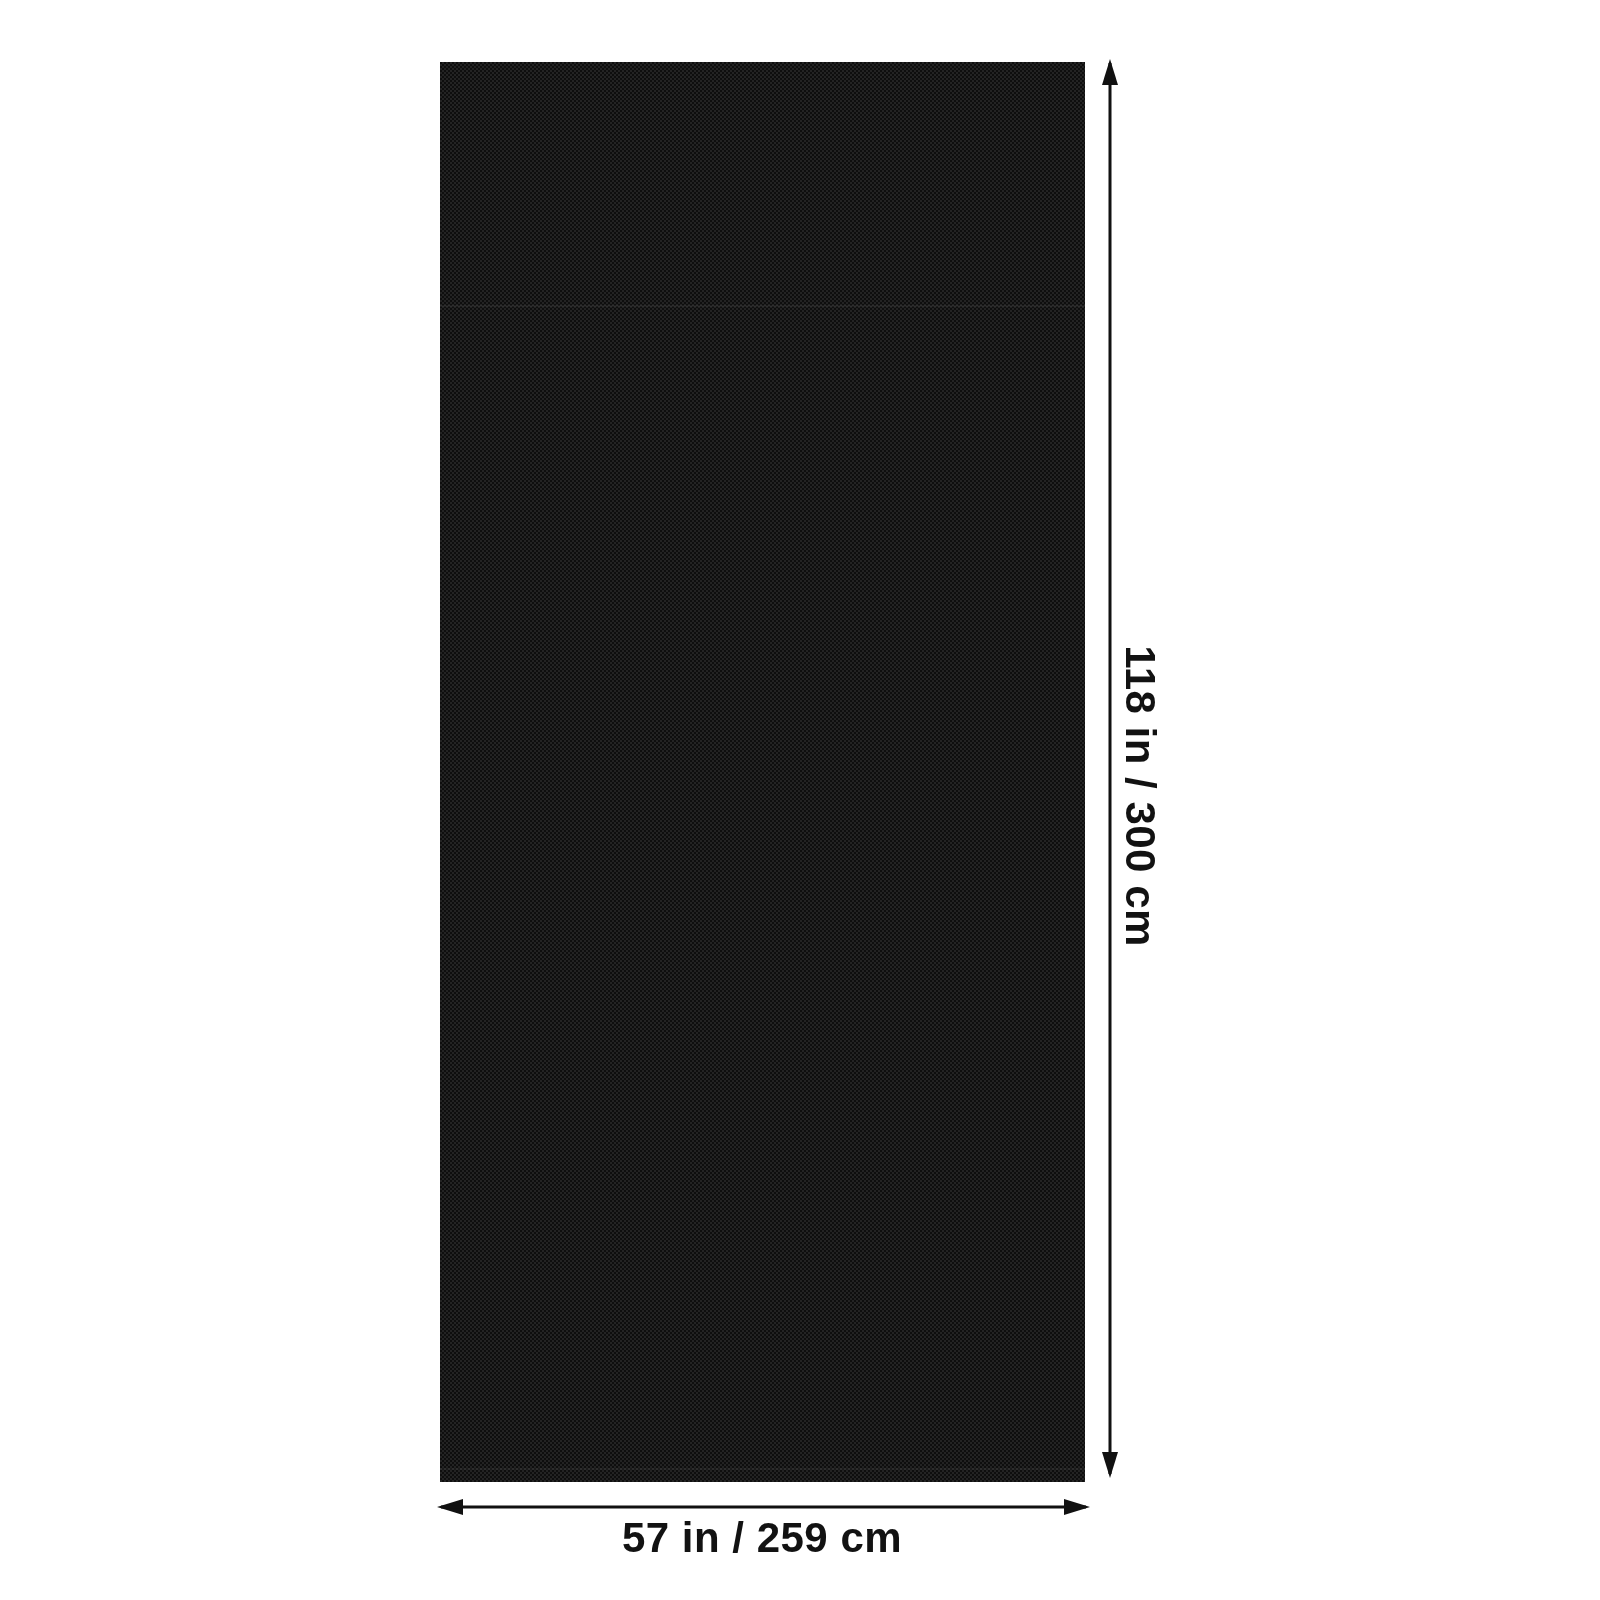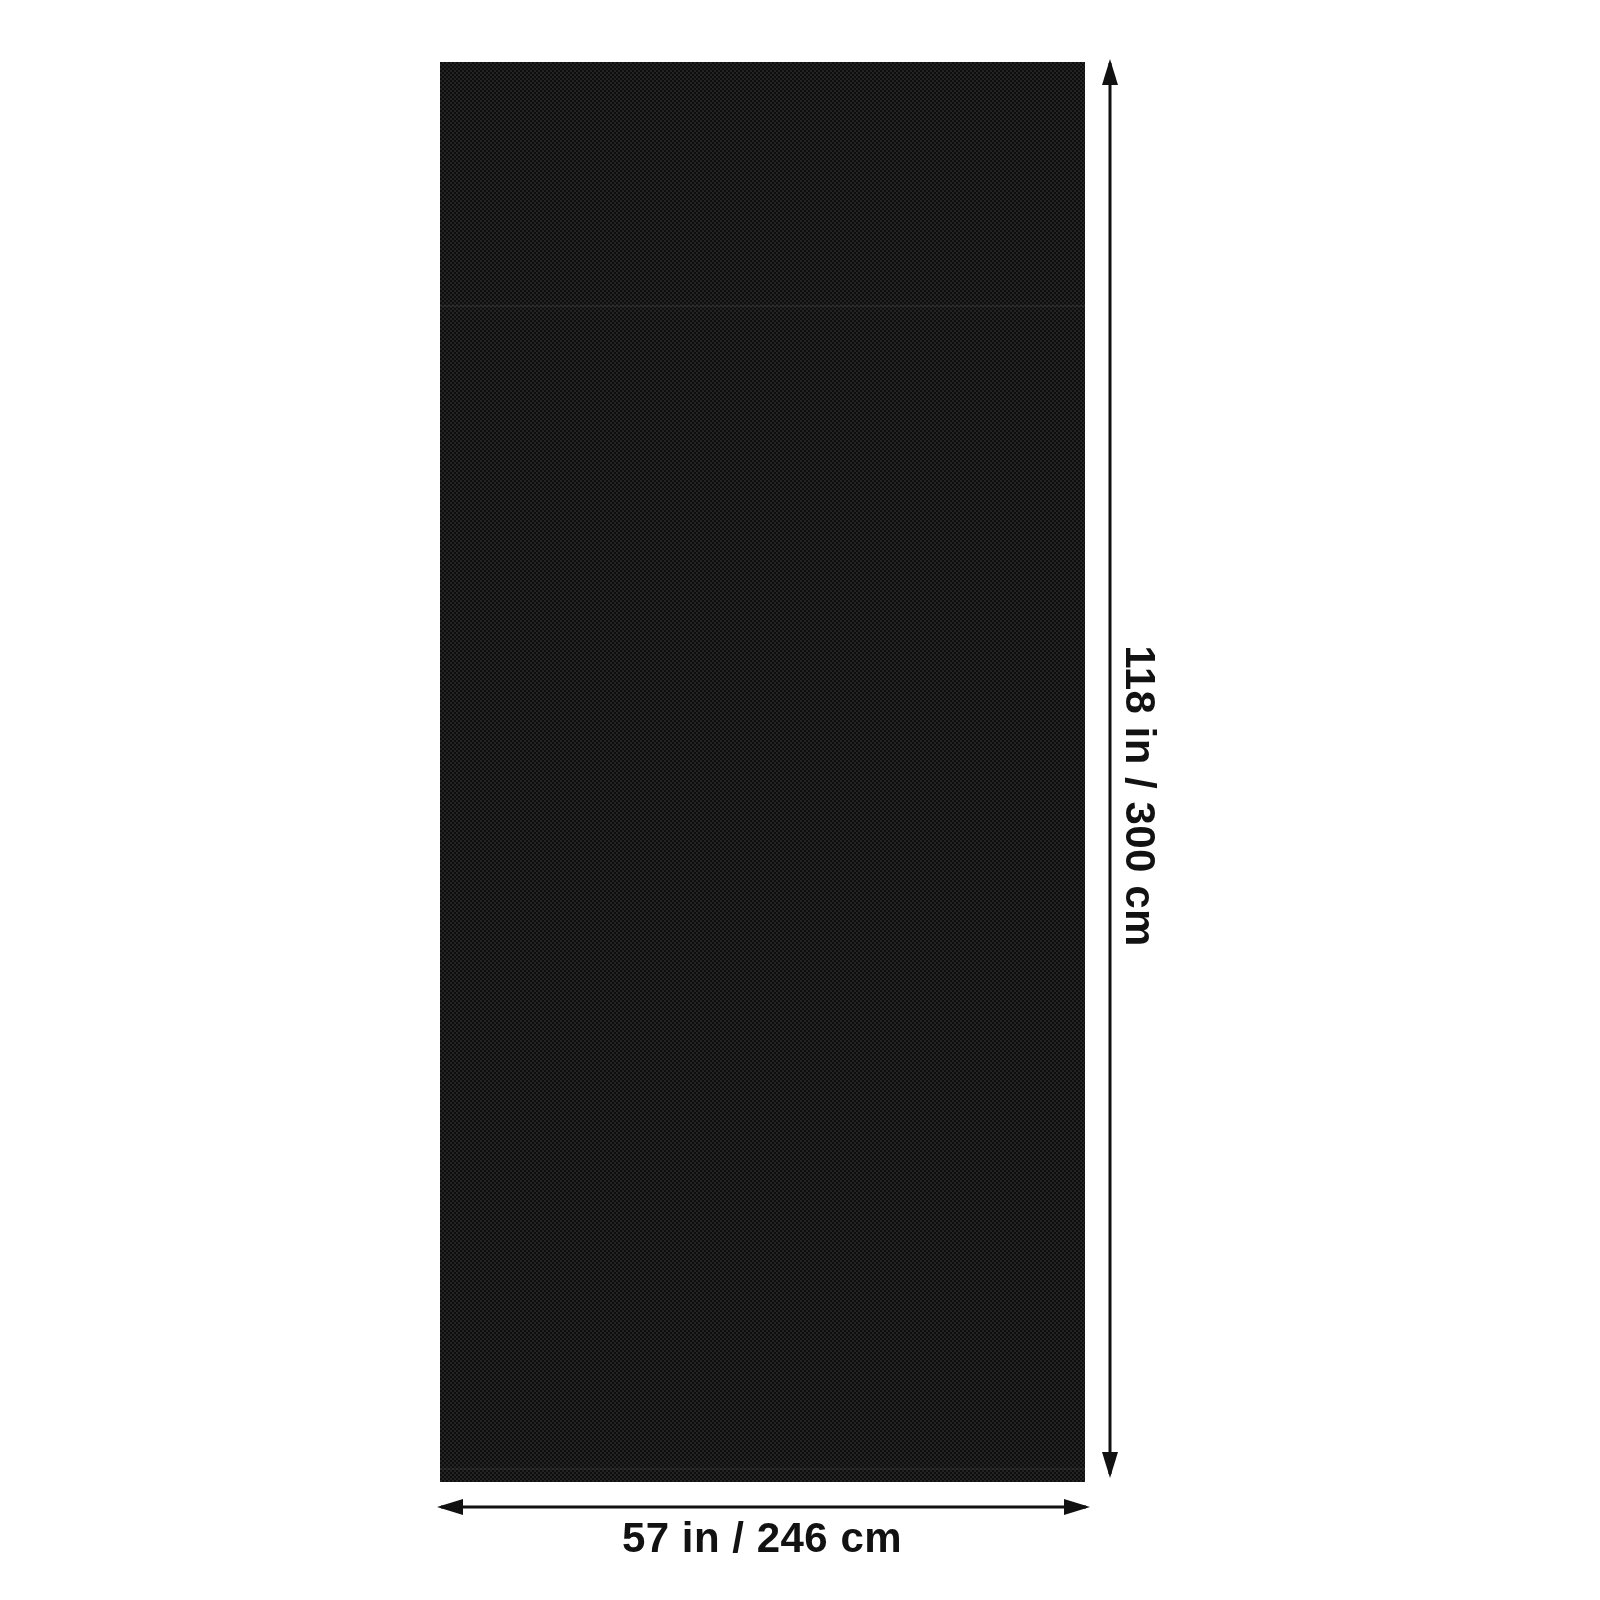--- a/index.html
+++ b/index.html
@@ -134,15 +134,15 @@
   </div>
 
   <div class="dim-label label-height">118 in / 300 cm</div>
 
   <div class="dim-h">
     <span class="head-left"></span>
     <span class="line"></span>
     <span class="head-right"></span>
   </div>
 
-  <div class="dim-label label-width">57 in / 246 cm</div>
+  <div class="dim-label label-width">57 in / 259 cm</div>
 
 </div>
 
 </body></html>

